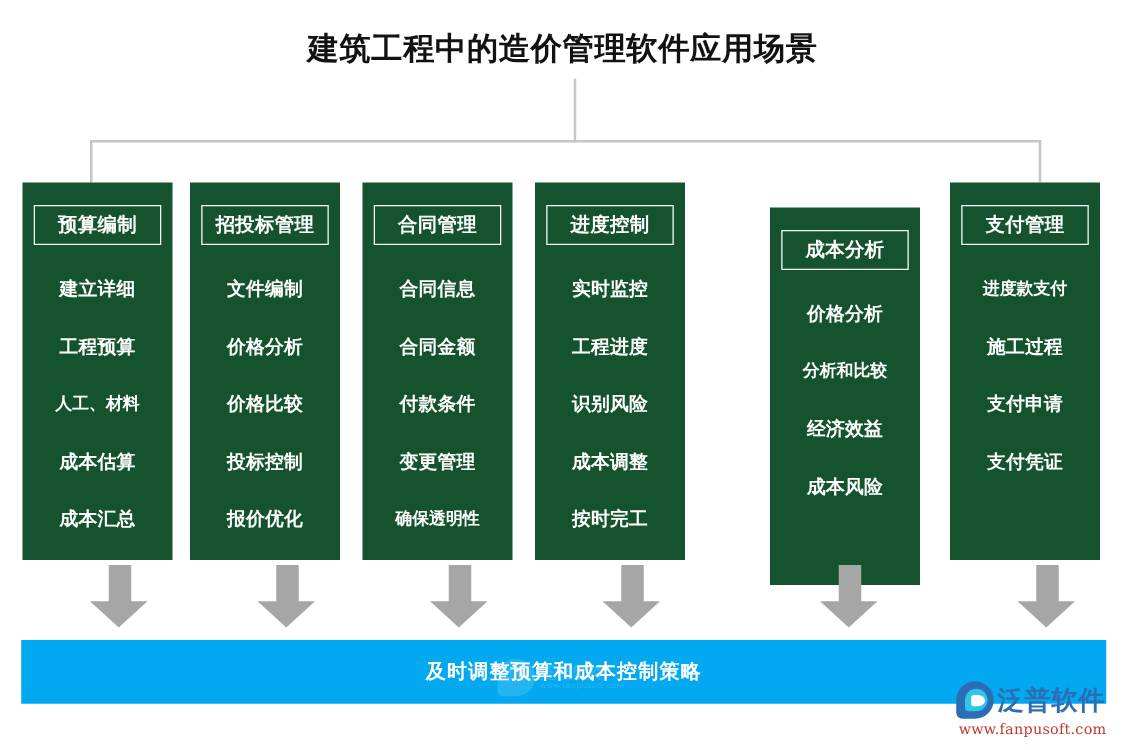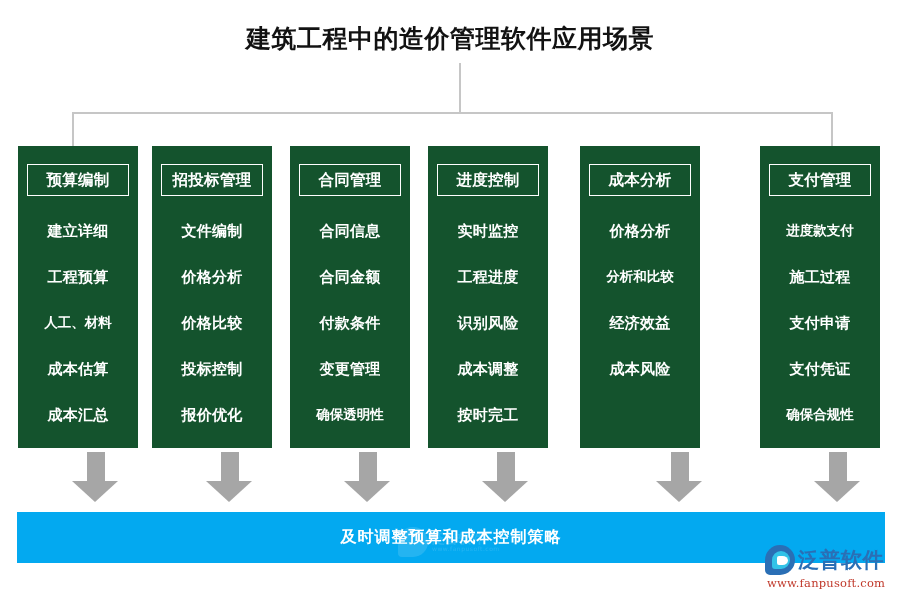--- a/index.html
+++ b/index.html
@@ -304,41 +304,40 @@
           <span>进度控制</span>
         </div>
         <div class="col-items">
           <div class="col-item">实时监控</div>
           <div class="col-item">工程进度</div>
           <div class="col-item">识别风险</div>
           <div class="col-item">成本调整</div>
           <div class="col-item">按时完工</div>
         </div>
       </div>
-      <div class="col" style="left: 580px;">
+      <div class="col" style="left: 616px; margin-top: 20px;">
         <div class="col-head">
           <span>成本分析</span>
         </div>
         <div class="col-items">
           <div class="col-item">价格分析</div>
           <div class="col-item tight">分析和比较</div>
           <div class="col-item">经济效益</div>
           <div class="col-item">成本风险</div>
         </div>
       </div>
       <div class="col" style="left: 760px;">
         <div class="col-head">
           <span>支付管理</span>
         </div>
         <div class="col-items">
           <div class="col-item tight">进度款支付</div>
           <div class="col-item">施工过程</div>
           <div class="col-item">支付申请</div>
           <div class="col-item">支付凭证</div>
-          <div class="col-item tight">确保合规性</div>
         </div>
       </div>
     </div>
 
   <div id="arrows-root">
       <div class="arrow" style="left: 72px;">
         <div class="shaft"></div>
         <div class="head"></div>
       </div>
       <div class="arrow" style="left: 206px;">

